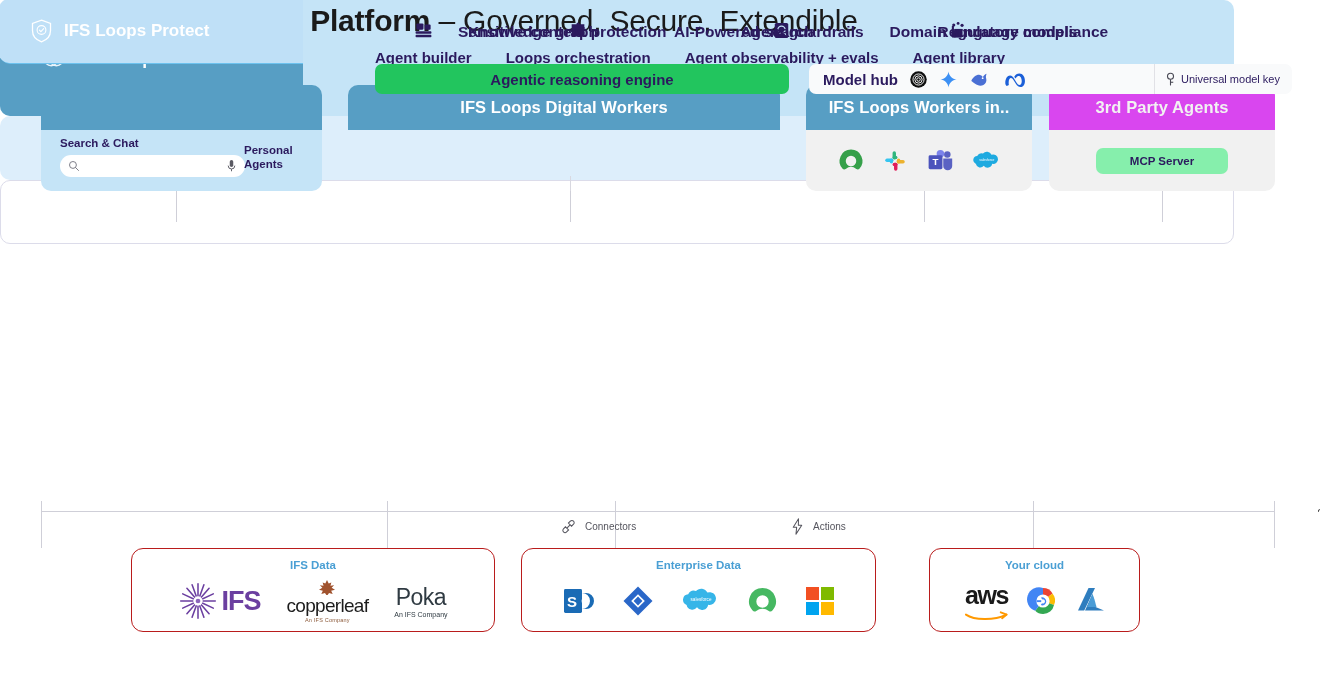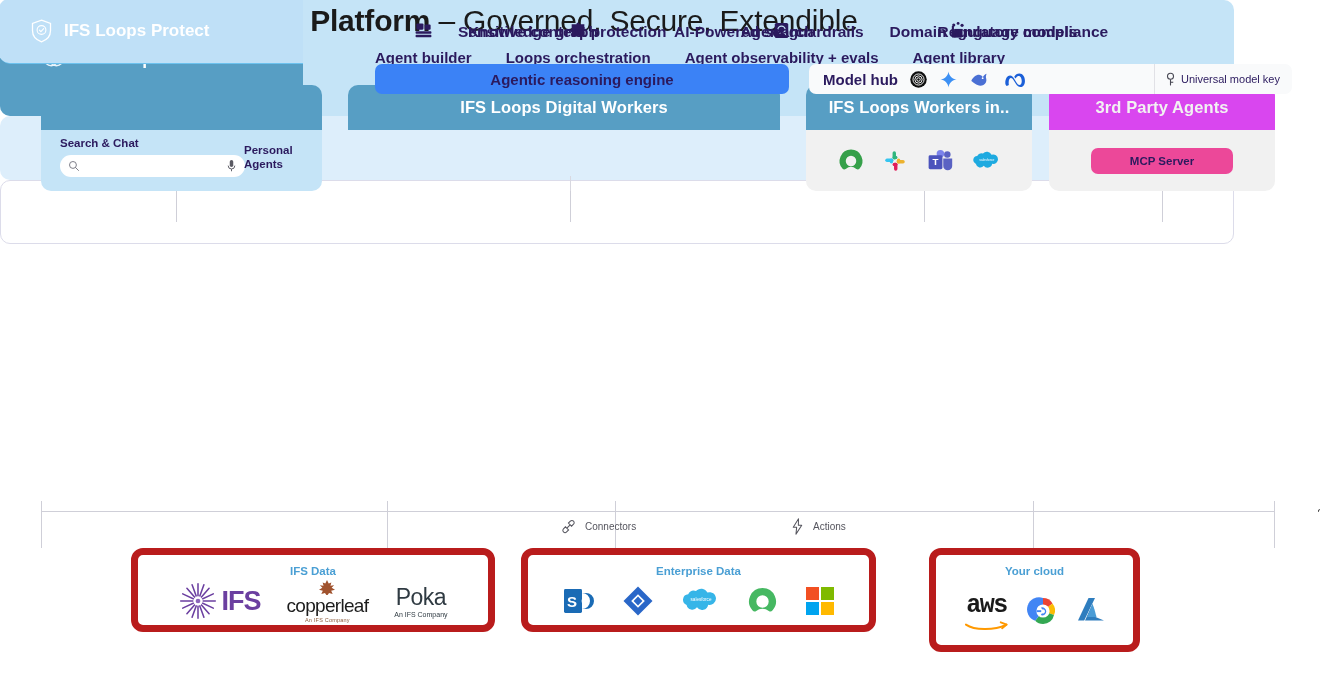--- a/index.html
+++ b/index.html
@@ -53,41 +53,41 @@
   #digital-body { height: 61px; display: flex; align-items: center; justify-content: center; }
   .dw-list { font-size: 11.5px; font-weight: bold; color: #2b1a5e; letter-spacing: .1px; }
   .dw-list .sep { padding: 0 7px; }
 
   #workersin { left: 806px; top: 85px; width: 226px; height: 106px; }
   #workersin-body { height: 61px; display: flex; align-items: center; justify-content: space-evenly; padding: 0 14px; }
 
   #thirdparty { left: 1049px; top: 85px; width: 226px; height: 106px; }
   #thirdparty-body { height: 61px; display: flex; align-items: center; justify-content: center; }
   .mcp-chip {
-    background: #ec4899; border-radius: 7px; padding: 7px 0; width: 142px;
+    background: #86efac; border-radius: 7px; padding: 7px 0; width: 132px;
     text-align: center; font-size: 11.5px; font-weight: bold; color: #2b1a5e;
   }
 
   
   #studio { left: 41px; top: 222px; width: 1234px; height: 116px; background: #c5e4f7; border-radius: 10px; }
   #studio-left {
     position: absolute; left: 0; top: 0; width: 303px; height: 116px;
     background: #579ec4; border-radius: 10px 0 0 10px;
     display: flex; align-items: center; gap: 11px; padding-left: 40px;
     color: #fff; font-size: 17.5px; font-weight: bold;
   }
   #studio-right { position: absolute; left: 303px; top: 0; right: 0; height: 116px; }
   .studio-feats {
     position: absolute; left: 72px; top: 21px; right: 18px;
     display: flex; align-items: center; gap: 34px;
   }
   .feat { display: flex; align-items: center; gap: 9px; font-size: 15px; font-weight: bold; color: #2b1a5e; white-space: nowrap; flex-direction: column; }
   .studio-bars { position: absolute; left: 72px; top: 64px; right: 28px; display: flex; gap: 20px; }
   .bar-reason {
-    background: #3b82f6; border-radius: 7px; width: 414px; height: 30px;
+    background: #22c55e; border-radius: 7px; width: 414px; height: 30px;
     display: flex; align-items: center; justify-content: center;
     font-size: 15px; font-weight: bold; color: #2b1a5e;
   }
   .bar-model {
     background: #f9fafb; border-radius: 7px; flex: 1; height: 30px;
     display: flex; align-items: center; padding-left: 14px; gap: 11px;
   }
   .bar-model .mh-label { font-size: 15px; font-weight: bold; color: #2b1a5e; }
   .umk {
     margin-left: auto; border-left: 1px solid #e1e1e6; height: 100%;
@@ -120,44 +120,44 @@
   
   .vline { position: absolute; width: 1px; background: #cfcfd8; }
   .hline { position: absolute; height: 1px; background: #cfcfd8; }
   .conn-label {
     position: absolute; display: flex; align-items: center; gap: 8px;
     font-size: 10px; color: #55555e; white-space: nowrap;
   }
 
   
   .dbox {
-    position: absolute; background: #ffffff; border: 7px solid #b91c1c;
+    position: absolute; background: #ffffff; border: 1px solid #b91c1c;
     border-radius: 12px; display: flex; flex-direction: column; align-items: center;
   }
   .dbox-title { font-size: 11.5px; font-weight: bold; color: #4a9fd4; margin-top: 10px; }
   .dbox-logos { flex: 1; display: flex; align-items: center; justify-content: center; gap: 26px; width: 100%; }
   #ifsdata { left: 131px; top: 548px; width: 364px; height: 84px; }
   #entdata { left: 521px; top: 548px; width: 355px; height: 84px; }
-  #yourcloud { left: 929px; top: 548px; width: 211px; height: 104px; }
+  #yourcloud { left: 929px; top: 548px; width: 211px; height: 84px; }
 
   
   .source {
     position: absolute; right: 2px; top: 560px;
     font-size: 11px; color: #3b3b3b;
     transform-origin: right top; transform: rotate(90deg) translateY(-100%);
     white-space: nowrap;
   }
 
   
   .ifs-word { font-size: 27px; font-weight: bold; color: #6b3fa0; letter-spacing: -1px; }
   .copperleaf-word { font-size: 19px; color: #1c1c1c; letter-spacing: -0.7px; }
   .copperleaf-sub { font-size: 5.5px; color: #8c5a3a; letter-spacing: .2px; text-align: center; }
   .poka-word { font-size: 23px; color: #2f3a42; letter-spacing: -0.5px; }
   .poka-sub { font-size: 7px; color: #2f3a42; text-align: center; }
-  .aws-word { font-size: 25px; font-weight: bold; color: #1a1a1a; letter-spacing: -1.5px; font-family: Liberation Mono, monospace; }
+  .aws-word { font-size: 25px; font-weight: bold; color: #1a1a1a; letter-spacing: -1.5px; }
   .logo-col { display: flex; flex-direction: column; align-items: center; }
 </style>
 </head>
 <body>
 
 <div id="canvas">
 
   <div class="title">
     <span class="strong">Enterprise Agentic Platform</span><span class="light"> – Governed, Secure, Extendible</span>
   </div>

